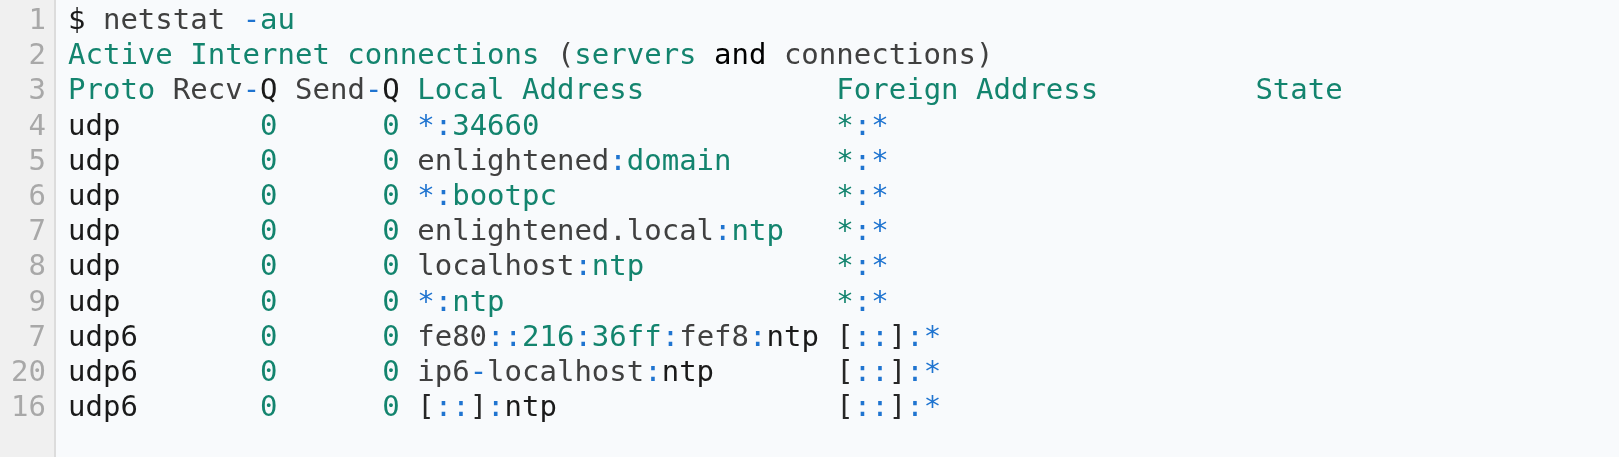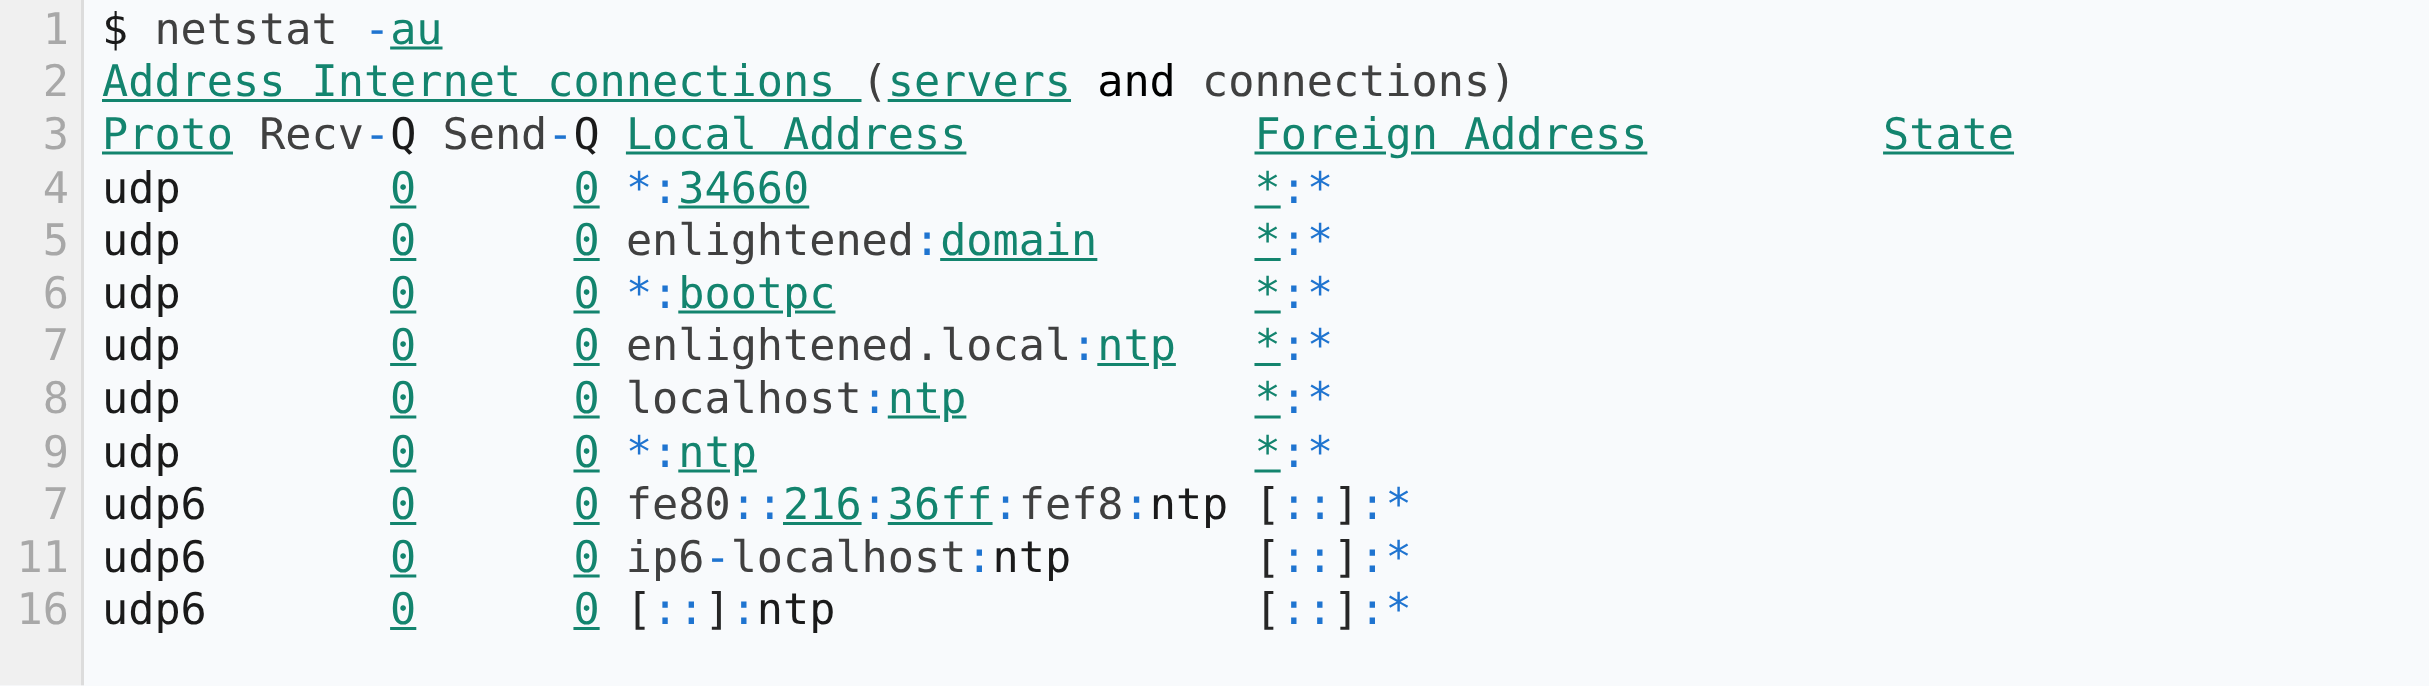--- a/index.html
+++ b/index.html
@@ -59,46 +59,46 @@
     line-height: 35.2px;
     font-size: 29px;
     white-space: pre;
     font-family: "DejaVu Sans Mono", "Liberation Mono", monospace;
     color: #1a1a1a;
   }
 
   
   .t-plain  { color: #1a1a1a; }
   .t-bold   { color: #000000; font-weight: normal; }
-  .t-green  { color: #13846e; text-decoration: underline; }
+  .t-green  { color: #13846e; }
   .t-navy   { color: #404040; }
   .t-blue   { color: #1f74d0; }
   .t-punct  { color: #262626; }
 </style>
 </head>
 <body>
 
 <div id="code-block">
   <div id="gutter">
       <span class="ln">1</span>
       <span class="ln">2</span>
       <span class="ln">3</span>
       <span class="ln">4</span>
       <span class="ln">5</span>
       <span class="ln">6</span>
       <span class="ln">7</span>
       <span class="ln">8</span>
       <span class="ln">9</span>
       <span class="ln">7</span>
-      <span class="ln">11</span>
+      <span class="ln">20</span>
       <span class="ln">16</span>
     </div>
   <div id="code">
       <span class="line"><span class="t-plain">$</span><span class="t-plain"> </span><span class="t-navy">netstat</span><span class="t-plain"> </span><span class="t-blue">-</span><span class="t-green">au</span></span>
-      <span class="line"><span class="t-green">Address Internet connections </span><span class="t-navy">(</span><span class="t-green">servers</span><span class="t-plain"> </span><span class="t-bold">and</span><span class="t-plain"> </span><span class="t-navy">connections</span><span class="t-navy">)</span></span>
+      <span class="line"><span class="t-green">Active Internet connections </span><span class="t-navy">(</span><span class="t-green">servers</span><span class="t-plain"> </span><span class="t-bold">and</span><span class="t-plain"> </span><span class="t-navy">connections</span><span class="t-navy">)</span></span>
       <span class="line"><span class="t-green">Proto</span><span class="t-plain"> </span><span class="t-navy">Recv</span><span class="t-blue">-</span><span class="t-plain">Q</span><span class="t-plain"> </span><span class="t-navy">Send</span><span class="t-blue">-</span><span class="t-plain">Q</span><span class="t-plain"> </span><span class="t-green">Local Address</span><span class="t-plain">           </span><span class="t-green">Foreign Address</span><span class="t-plain">         </span><span class="t-green">State</span></span>
       <span class="line"><span class="t-plain">udp</span><span class="t-plain">        </span><span class="t-green">0</span><span class="t-plain">      </span><span class="t-green">0</span><span class="t-plain"> </span><span class="t-blue">*</span><span class="t-blue">:</span><span class="t-green">34660</span><span class="t-plain">                 </span><span class="t-green">*</span><span class="t-blue">:</span><span class="t-blue">*</span></span>
       <span class="line"><span class="t-plain">udp</span><span class="t-plain">        </span><span class="t-green">0</span><span class="t-plain">      </span><span class="t-green">0</span><span class="t-plain"> </span><span class="t-navy">enlightened</span><span class="t-blue">:</span><span class="t-green">domain</span><span class="t-plain">      </span><span class="t-green">*</span><span class="t-blue">:</span><span class="t-blue">*</span></span>
       <span class="line"><span class="t-plain">udp</span><span class="t-plain">        </span><span class="t-green">0</span><span class="t-plain">      </span><span class="t-green">0</span><span class="t-plain"> </span><span class="t-blue">*</span><span class="t-blue">:</span><span class="t-green">bootpc</span><span class="t-plain">                </span><span class="t-green">*</span><span class="t-blue">:</span><span class="t-blue">*</span></span>
       <span class="line"><span class="t-plain">udp</span><span class="t-plain">        </span><span class="t-green">0</span><span class="t-plain">      </span><span class="t-green">0</span><span class="t-plain"> </span><span class="t-navy">enlightened.local</span><span class="t-blue">:</span><span class="t-green">ntp</span><span class="t-plain">   </span><span class="t-green">*</span><span class="t-blue">:</span><span class="t-blue">*</span></span>
       <span class="line"><span class="t-plain">udp</span><span class="t-plain">        </span><span class="t-green">0</span><span class="t-plain">      </span><span class="t-green">0</span><span class="t-plain"> </span><span class="t-navy">localhost</span><span class="t-blue">:</span><span class="t-green">ntp</span><span class="t-plain">           </span><span class="t-green">*</span><span class="t-blue">:</span><span class="t-blue">*</span></span>
       <span class="line"><span class="t-plain">udp</span><span class="t-plain">        </span><span class="t-green">0</span><span class="t-plain">      </span><span class="t-green">0</span><span class="t-plain"> </span><span class="t-blue">*</span><span class="t-blue">:</span><span class="t-green">ntp</span><span class="t-plain">                   </span><span class="t-green">*</span><span class="t-blue">:</span><span class="t-blue">*</span></span>
       <span class="line"><span class="t-plain">udp6</span><span class="t-plain">       </span><span class="t-green">0</span><span class="t-plain">      </span><span class="t-green">0</span><span class="t-plain"> </span><span class="t-navy">fe80</span><span class="t-blue">::</span><span class="t-green">216</span><span class="t-blue">:</span><span class="t-green">36ff</span><span class="t-blue">:</span><span class="t-navy">fef8</span><span class="t-blue">:</span><span class="t-plain">ntp</span><span class="t-plain"> </span><span class="t-punct">[</span><span class="t-blue">::</span><span class="t-punct">]</span><span class="t-blue">:</span><span class="t-blue">*</span></span>
       <span class="line"><span class="t-plain">udp6</span><span class="t-plain">       </span><span class="t-green">0</span><span class="t-plain">      </span><span class="t-green">0</span><span class="t-plain"> </span><span class="t-navy">ip6</span><span class="t-blue">-</span><span class="t-navy">localhost</span><span class="t-blue">:</span><span class="t-plain">ntp</span><span class="t-plain">       </span><span class="t-punct">[</span><span class="t-blue">::</span><span class="t-punct">]</span><span class="t-blue">:</span><span class="t-blue">*</span></span>
       <span class="line"><span class="t-plain">udp6</span><span class="t-plain">       </span><span class="t-green">0</span><span class="t-plain">      </span><span class="t-green">0</span><span class="t-plain"> </span><span class="t-punct">[</span><span class="t-blue">::</span><span class="t-punct">]</span><span class="t-blue">:</span><span class="t-plain">ntp</span><span class="t-plain">                </span><span class="t-punct">[</span><span class="t-blue">::</span><span class="t-punct">]</span><span class="t-blue">:</span><span class="t-blue">*</span></span>

